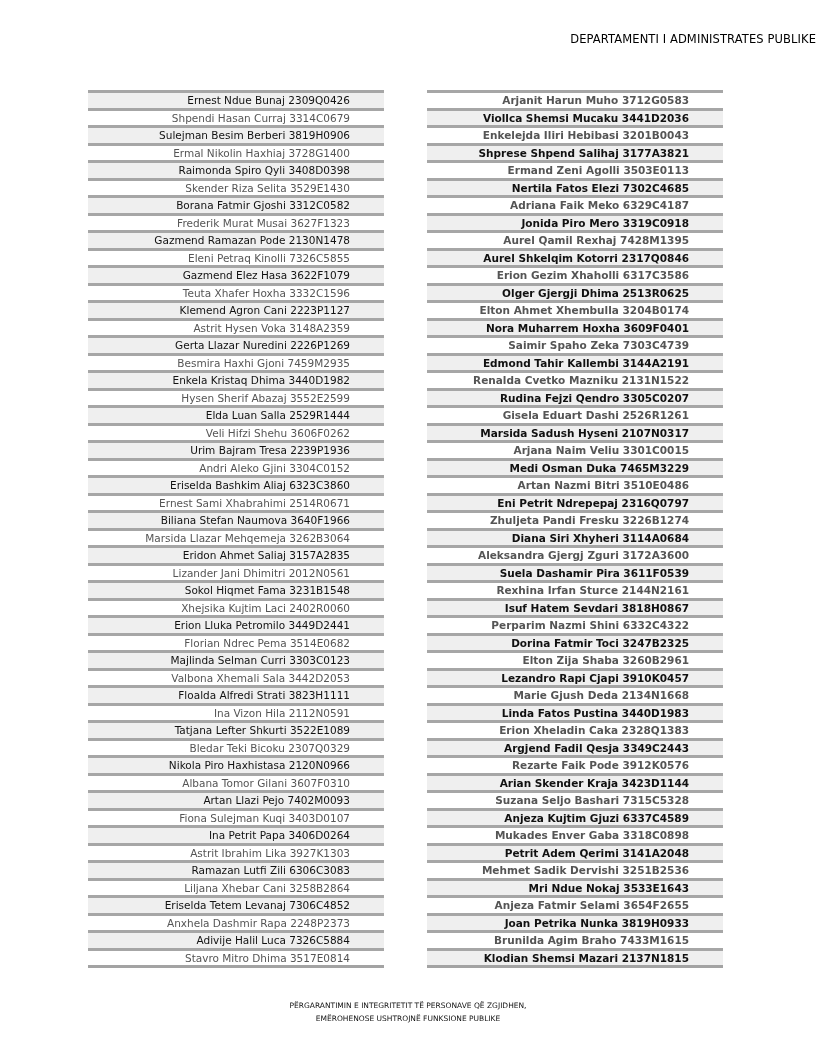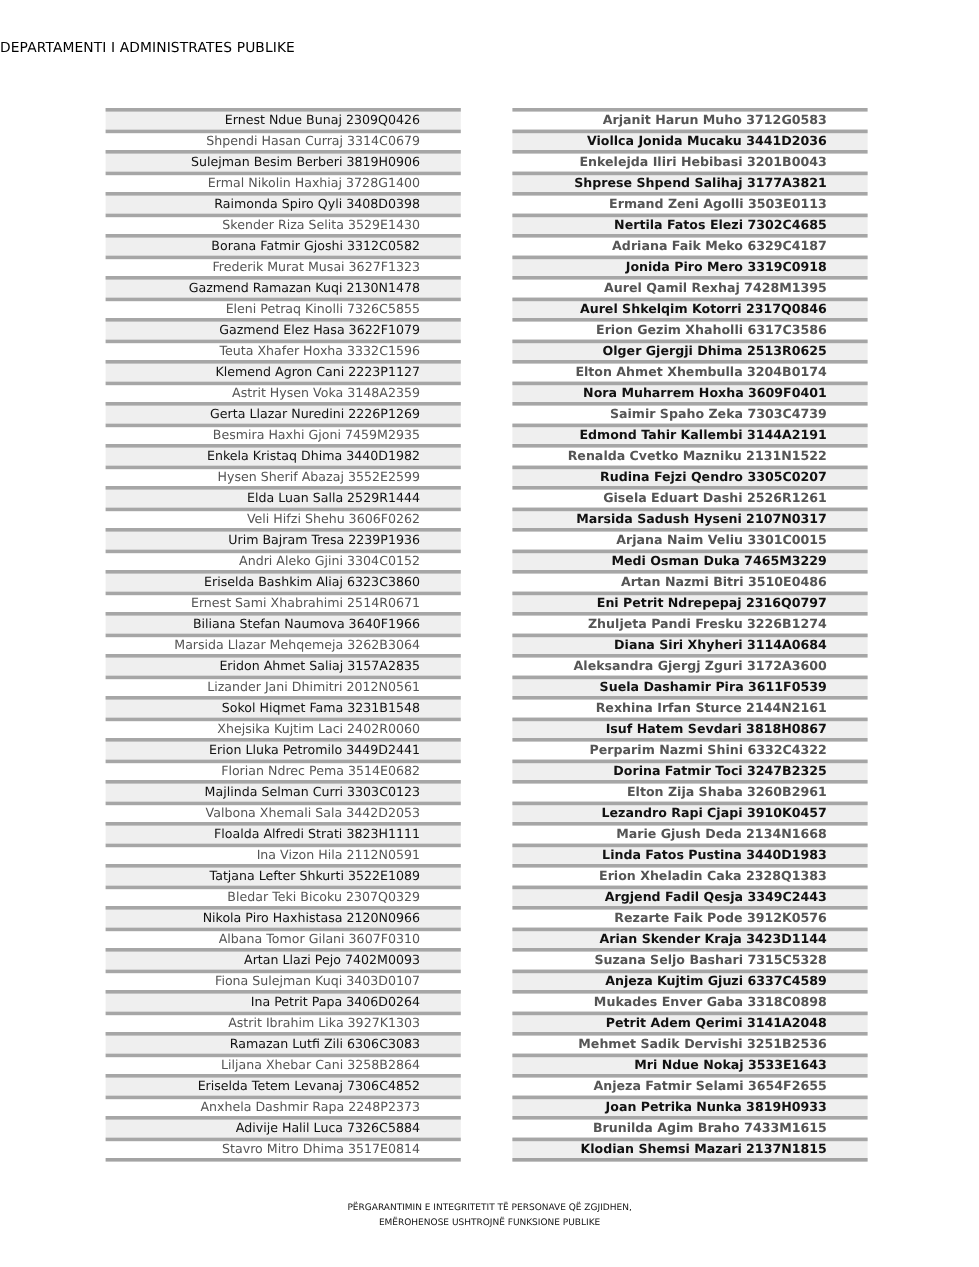--- a/index.html
+++ b/index.html
@@ -1,18 +1,18 @@
 <!DOCTYPE html>
 <html><head>
 <meta charset="utf-8">
 <style>
   html, body { margin: 0; padding: 0; background: #ffffff; }
   body { width: 816px; height: 1056px; position: relative; overflow: hidden;
          font-family: "DejaVu Sans", "Liberation Sans", sans-serif; color: #000; }
-  .page-title { position: absolute; top: 32px; left: 0; width: 816px; text-align: left;
+  .page-title { position: absolute; top: 32px; left: 0; width: 816px; text-align: right;
                 font-size: 11.5px; letter-spacing: 0.1px; }
   .col { position: absolute; top: 71px; margin-top: 19px; }
   .col.left { left: 88px; width: 296px; }
   .col.right { left: 427px; width: 296px; font-weight: bold; }
   .row { height: 14.5px; border-top: 3px solid #a6a6a6; text-align: right;
          font-size: 10.5px; line-height: 14.5px; padding-right: 34px; white-space: nowrap;
          box-sizing: content-box; }
   .row.gray { background: #efefef; color: #111; }
   .row.white { background: #ffffff; color: #555; }
   .row.last { border-bottom: 3px solid #a3a3a3; }
@@ -26,21 +26,21 @@
 
 <div class="col left" id="leftCol">
     <div class="row gray">Ernest Ndue Bunaj 2309Q0426</div>
     <div class="row white">Shpendi Hasan Curraj 3314C0679</div>
     <div class="row gray">Sulejman Besim Berberi 3819H0906</div>
     <div class="row white">Ermal Nikolin Haxhiaj 3728G1400</div>
     <div class="row gray">Raimonda Spiro Qyli 3408D0398</div>
     <div class="row white">Skender Riza Selita 3529E1430</div>
     <div class="row gray">Borana Fatmir Gjoshi 3312C0582</div>
     <div class="row white">Frederik Murat Musai 3627F1323</div>
-    <div class="row gray">Gazmend Ramazan Kuqi 2130N1478</div>
+    <div class="row gray">Gazmend Ramazan Pode 2130N1478</div>
     <div class="row white">Eleni Petraq Kinolli 7326C5855</div>
     <div class="row gray">Gazmend Elez Hasa 3622F1079</div>
     <div class="row white">Teuta Xhafer Hoxha 3332C1596</div>
     <div class="row gray">Klemend Agron Cani 2223P1127</div>
     <div class="row white">Astrit Hysen Voka 3148A2359</div>
     <div class="row gray">Gerta Llazar Nuredini 2226P1269</div>
     <div class="row white">Besmira Haxhi Gjoni 7459M2935</div>
     <div class="row gray">Enkela Kristaq Dhima 3440D1982</div>
     <div class="row white">Hysen Sherif Abazaj 3552E2599</div>
     <div class="row gray">Elda Luan Salla 2529R1444</div>
@@ -71,21 +71,21 @@
     <div class="row white">Astrit Ibrahim Lika 3927K1303</div>
     <div class="row gray">Ramazan Lutfi Zili 6306C3083</div>
     <div class="row white">Liljana Xhebar Cani 3258B2864</div>
     <div class="row gray">Eriselda Tetem Levanaj 7306C4852</div>
     <div class="row white">Anxhela Dashmir Rapa 2248P2373</div>
     <div class="row gray">Adivije Halil Luca 7326C5884</div>
     <div class="row white last">Stavro Mitro Dhima 3517E0814</div>
   </div>
 <div class="col right" id="rightCol">
     <div class="row white">Arjanit Harun Muho 3712G0583</div>
-    <div class="row gray">Viollca Jonida Mucaku 3441D2036</div>
+    <div class="row gray">Viollca Shemsi Mucaku 3441D2036</div>
     <div class="row white">Enkelejda Iliri Hebibasi 3201B0043</div>
     <div class="row gray">Shprese Shpend Salihaj 3177A3821</div>
     <div class="row white">Ermand Zeni Agolli 3503E0113</div>
     <div class="row gray">Nertila Fatos Elezi 7302C4685</div>
     <div class="row white">Adriana Faik Meko 6329C4187</div>
     <div class="row gray">Jonida Piro Mero 3319C0918</div>
     <div class="row white">Aurel Qamil Rexhaj 7428M1395</div>
     <div class="row gray">Aurel Shkelqim Kotorri 2317Q0846</div>
     <div class="row white">Erion Gezim Xhaholli 6317C3586</div>
     <div class="row gray">Olger Gjergji Dhima 2513R0625</div>

